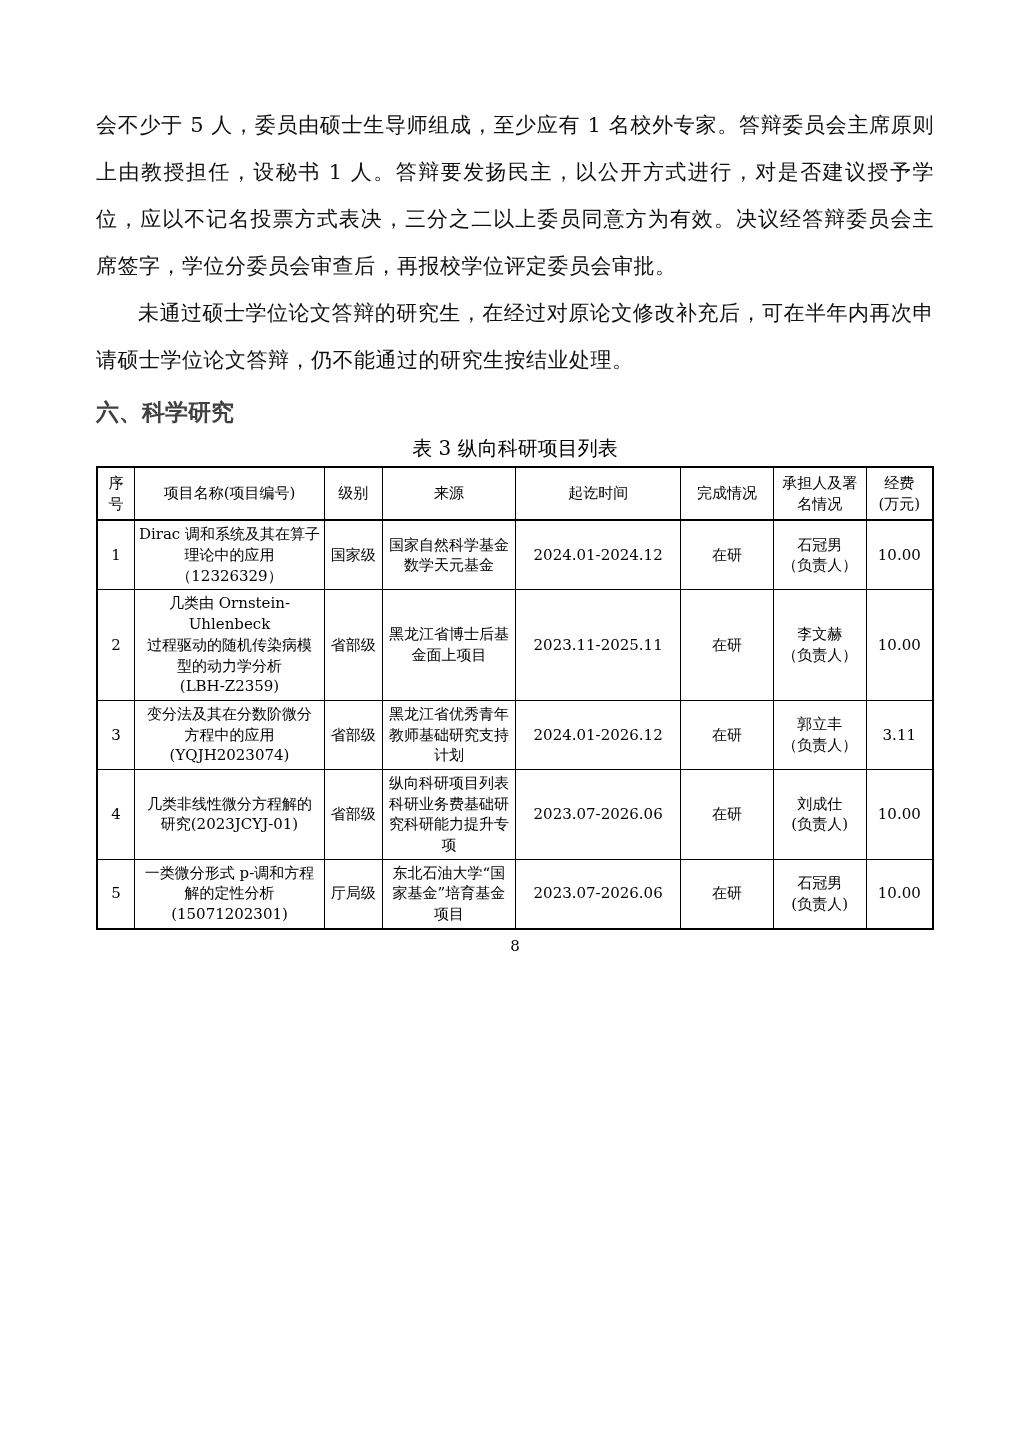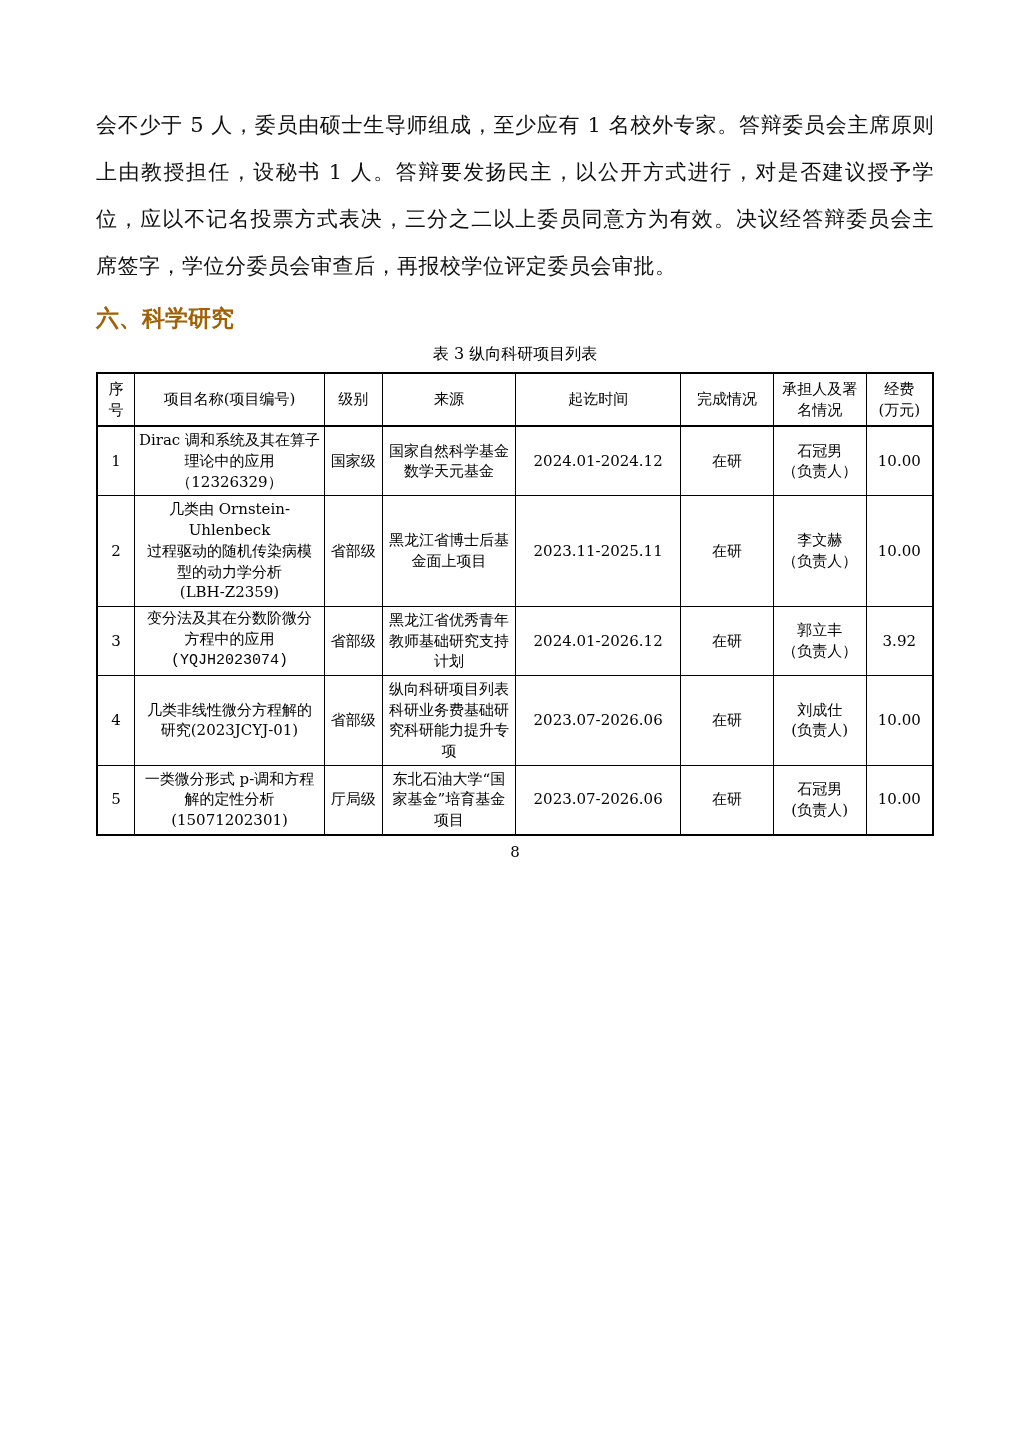--- a/index.html
+++ b/index.html
@@ -26,25 +26,25 @@
     text-indent: 2em;
     letter-spacing: 0.5px;
   }
   p.body-text.no-indent { text-indent: 0; }
   h2.section-heading {
     margin: 12px 0 8px 0;
     font-family: "DejaVu Sans", "Liberation Sans", sans-serif;
     font-weight: 700;
     font-size: 23px;
     line-height: 32px;
-    color: #a16207;
+    color: #404040;
   }
   .table-caption {
     text-align: center;
-    font-size: 16px;
+    font-size: 20px;
     line-height: 24px;
     margin: 8px 0 6px 0;
     color: #000000;
   }
   table.projects {
     width: 100%;
     border-collapse: collapse;
     table-layout: fixed;
     font-size: 15px;
     border: 2px solid #000000;
@@ -58,34 +58,35 @@
     padding: 3px 3px;
     line-height: 1.38;
     white-space: pre-line;
     word-break: break-word;
     color: #000000;
   }
   table.projects thead th {
     border-bottom-width: 2px;
     padding: 5px 2px;
   }
-  td.name-left { text-align: left; font-family: Liberation Mono, monospace; }
+  td.name-left { text-align: left; }
   .page-number {
     text-align: center;
     font-size: 15px;
     margin-top: 7px;
     color: #000000;
   }
 </style>
 </head>
 <body>
 
 <div class="page">
 
   <p class="body-text no-indent">会不少于 5 人，委员由硕士生导师组成，至少应有 1 名校外专家。答辩委员会主席原则上由教授担任，设秘书 1 人。答辩要发扬民主，以公开方式进行，对是否建议授予学位，应以不记名投票方式表决，三分之二以上委员同意方为有效。决议经答辩委员会主席签字，学位分委员会审查后，再报校学位评定委员会审批。</p>
+  <p class="body-text">未通过硕士学位论文答辩的研究生，在经过对原论文修改补充后，可在半年内再次申请硕士学位论文答辩，仍不能通过的研究生按结业处理。</p>
 
   <h2 class="section-heading">六、科学研究</h2>
 
 
   <div class="table-caption">表 3 纵向科研项目列表</div>
 
   <table class="projects">
     <colgroup>
       <col style="width:4.5%">
       <col style="width:22.7%">
@@ -147,21 +148,21 @@
 方程中的应用
 (YQJH2023074)</td>
         <td>省部级</td>
         <td>黑龙江省优秀青年
 教师基础研究支持
 计划</td>
         <td>2024.01-2026.12</td>
         <td>在研</td>
         <td>郭立丰
 （负责人）</td>
-        <td>3.92</td>
+        <td>3.11</td>
       </tr>
       <tr>
         <td>4</td>
         <td>几类非线性微分方程解的
 研究(2023JCYJ-01)</td>
         <td>省部级</td>
         <td>纵向科研项目列表
 科研业务费基础研
 究科研能力提升专
 项</td>

